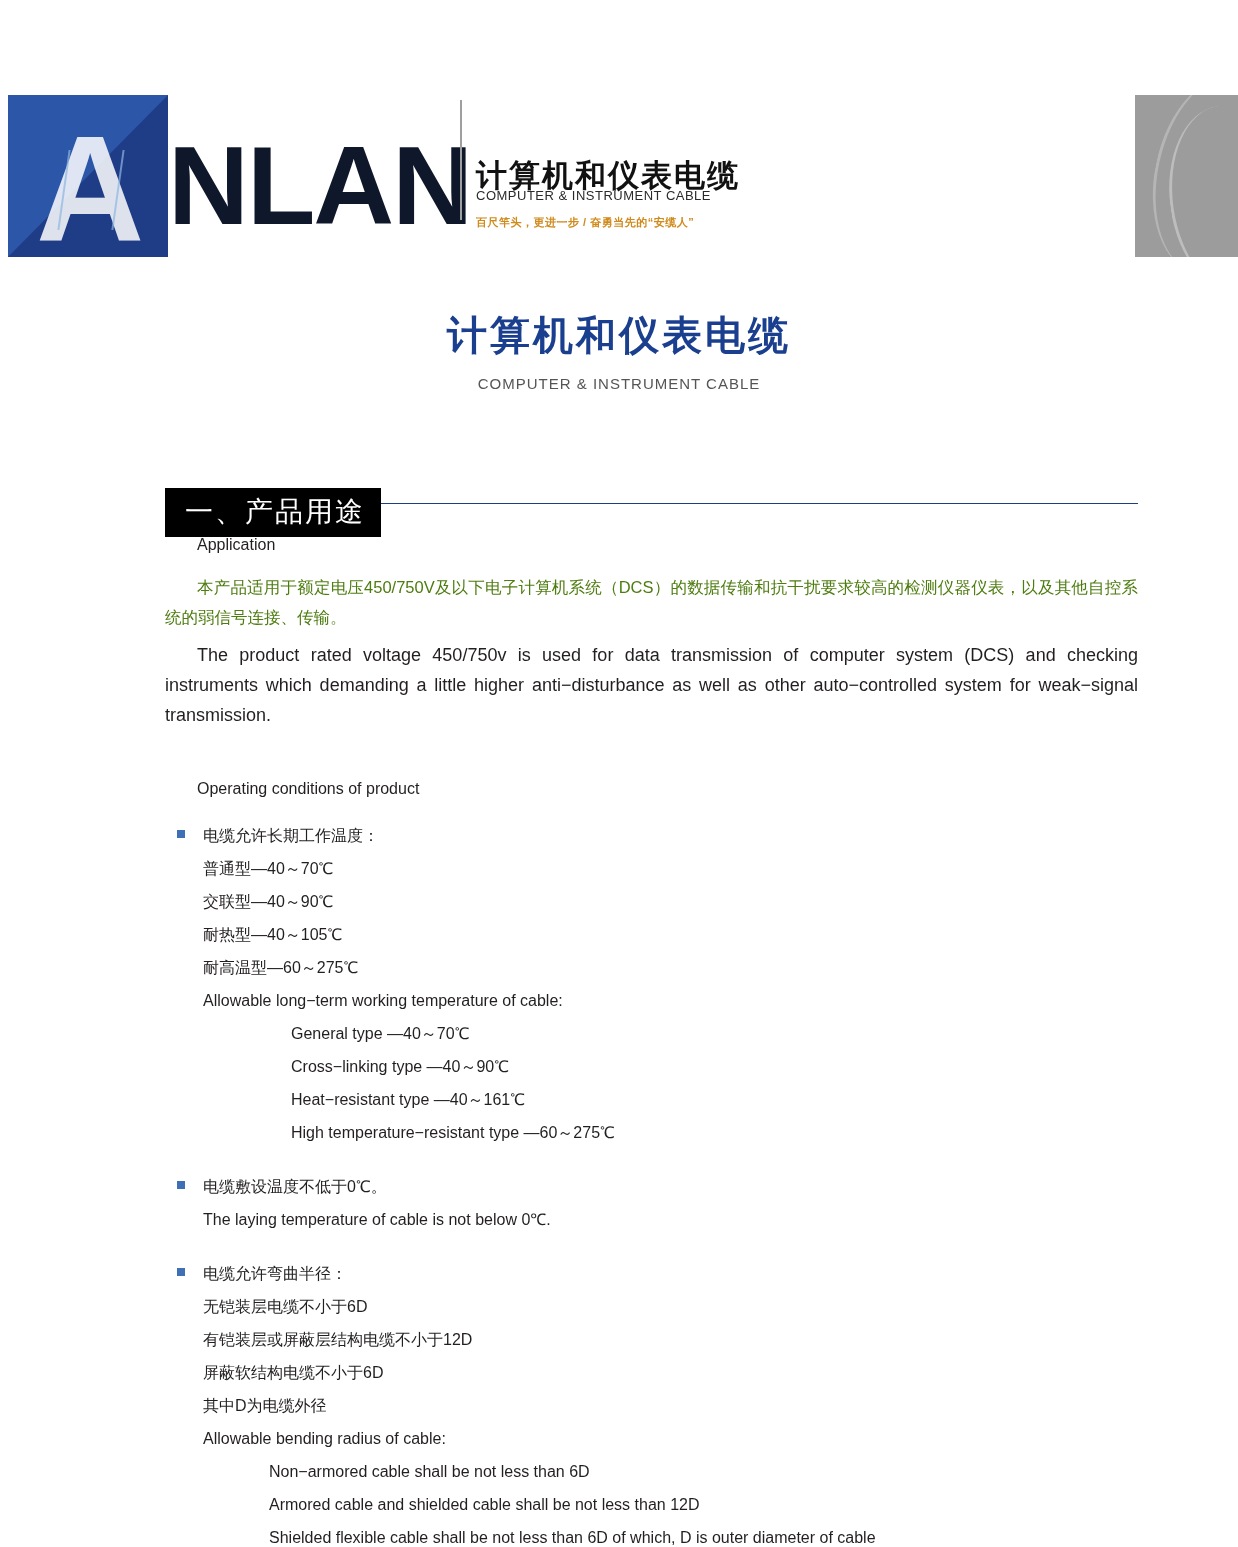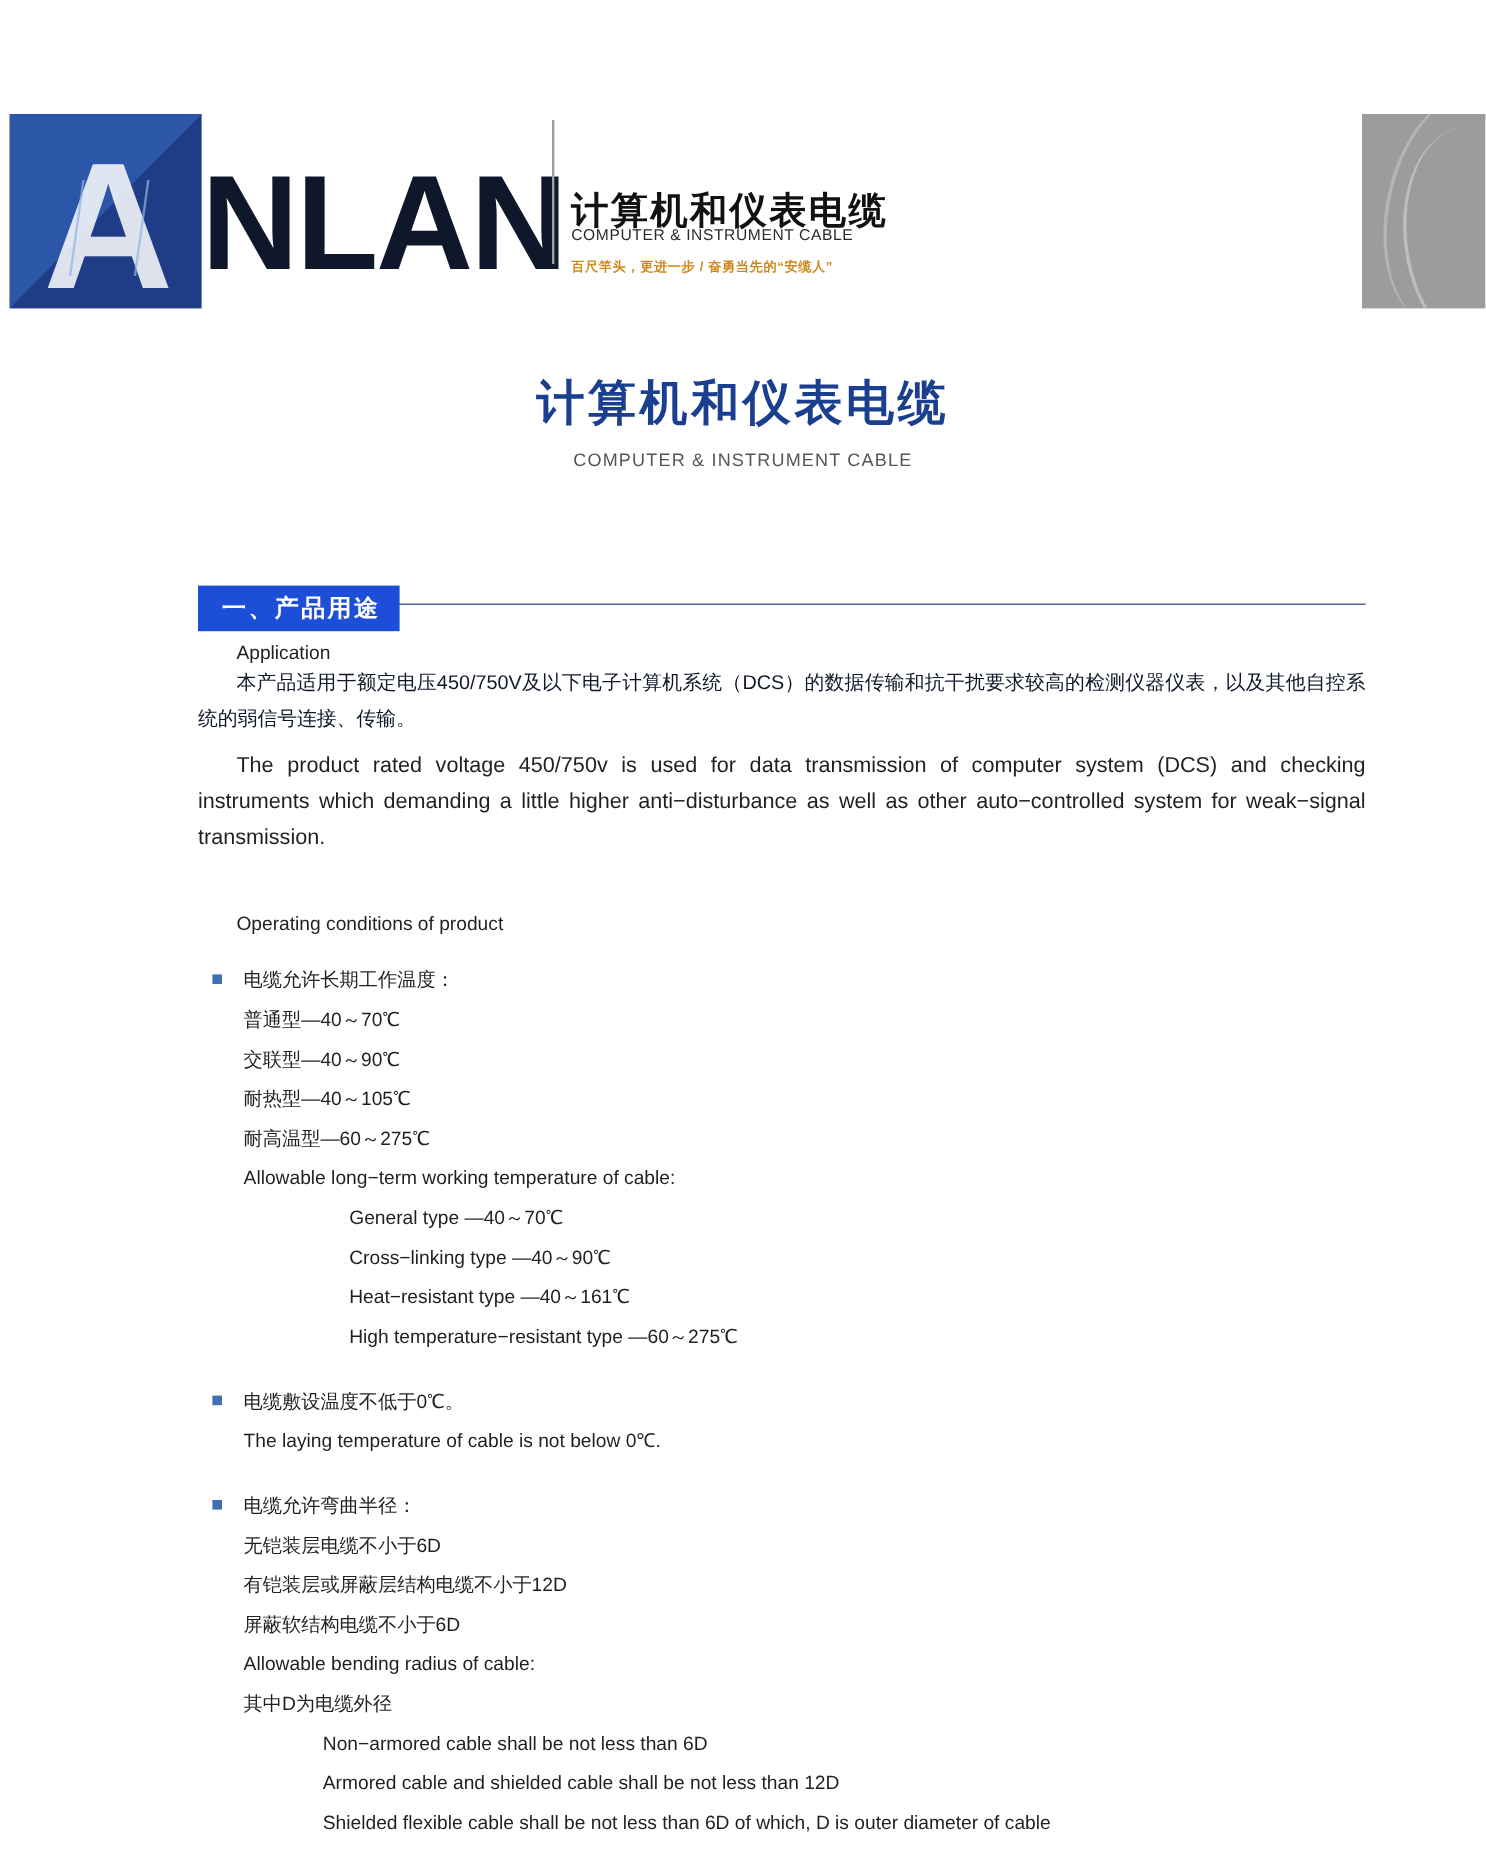--- a/index.html
+++ b/index.html
@@ -160,24 +160,24 @@
     padding-left: 165px;
     padding-right: 100px;
   }
   .section.second { margin-top: 50px; }
   .sec-head {
     position: relative;
     height: 32px;
   }
   .sec-tag {
     display: inline-block;
-    background: #1d4ed8;
+    background: #000000;
     color: #ffffff;
-    font-size: 20px;
-    font-weight: bold;
+    font-size: 28px;
+    font-weight: normal;
     letter-spacing: 2px;
     padding: 5px 16px 6px 20px;
     position: relative;
     z-index: 2;
   }
   .sec-rule {
     position: absolute;
     left: 0;
     right: 0;
     top: 15px;
@@ -189,22 +189,23 @@
     font-size: 16px;
     color: #231f20;
     margin: 16px 0 0 32px;
   }
 
   
   .para-cn {
     font-size: 16.5px;
     line-height: 30px;
     text-align: justify;
+    margin-top: 18px;
     text-indent: 32px;
-    color: #0f172a;
+    color: #4d7c0f;
   }
   .para-en {
     font-size: 18px;
     line-height: 30px;
     text-align: justify;
     margin-top: 8px;
     text-indent: 32px;
     color: #231f20;
   }
 
@@ -284,20 +285,20 @@
         <div class="bullet-sq"></div>
         <div class="line indent1">电缆敷设温度不低于0℃。</div>
         <div class="line indent1">The laying temperature of cable is not below 0℃.</div>
       </div>
       <div class="bullet-group">
         <div class="bullet-sq"></div>
         <div class="line indent1">电缆允许弯曲半径：</div>
         <div class="line indent1">无铠装层电缆不小于6D</div>
         <div class="line indent1">有铠装层或屏蔽层结构电缆不小于12D</div>
         <div class="line indent1">屏蔽软结构电缆不小于6D</div>
+        <div class="line indent1">其中D为电缆外径</div>
         <div class="line indent1">Allowable bending radius of cable:</div>
-        <div class="line indent1">其中D为电缆外径</div>
         <div class="line indent3">Non−armored cable shall be not less than 6D</div>
         <div class="line indent3">Armored cable and shielded cable shall be not less than 12D</div>
         <div class="line indent3">Shielded flexible cable shall be not less than 6D of which, D is outer diameter of cable</div>
       </div>
     </div>
 </div>
 
 </body></html>

